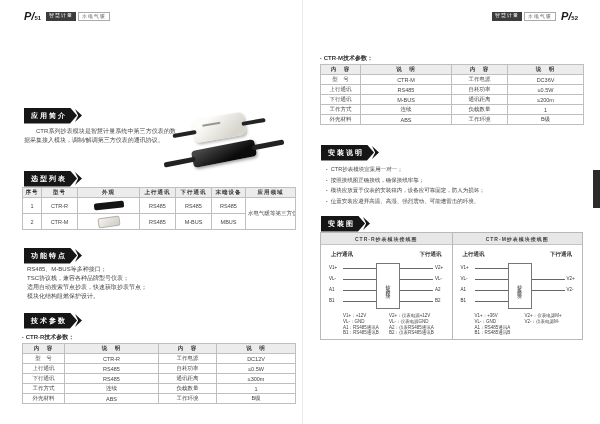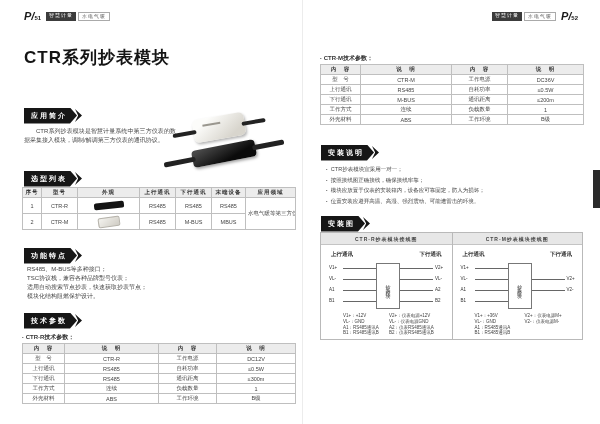--- a/index.html
+++ b/index.html
@@ -100,21 +100,20 @@
     <div class="badges">
       <span class="badge badge-dark">智慧计量</span>
       <span class="badge badge-light">水电气暖</span>
     </div>
     <div class="pno">
       <span class="big">P/</span>
       <span class="small">52</span>
     </div>
   </div>
 
-  <h1 class="abs doc-title">CTR系列抄表模块</h1>
 
   <div class="abs sec" style="left:24px; top:109px;">
     <span class="flag">应用简介</span>
     <span class="tail"></span>
   </div>
   <p class="abs para indent" style="left:24px; top:127px; width:152px;">CTR系列抄表模块是智慧计量系统中第三方仪表的数据采集接入模块，调制/解调第三方仪表的通讯协议。</p>
 
   <div class="abs module module-white" style="left:193px; top:116px;">
     <span class="cable cable-l" style="width:24px; height:4px; margin-top:-2px;"></span>
     <span class="cable cable-r" style="width:24px; height:4px; margin-top:-2px;"></span>

